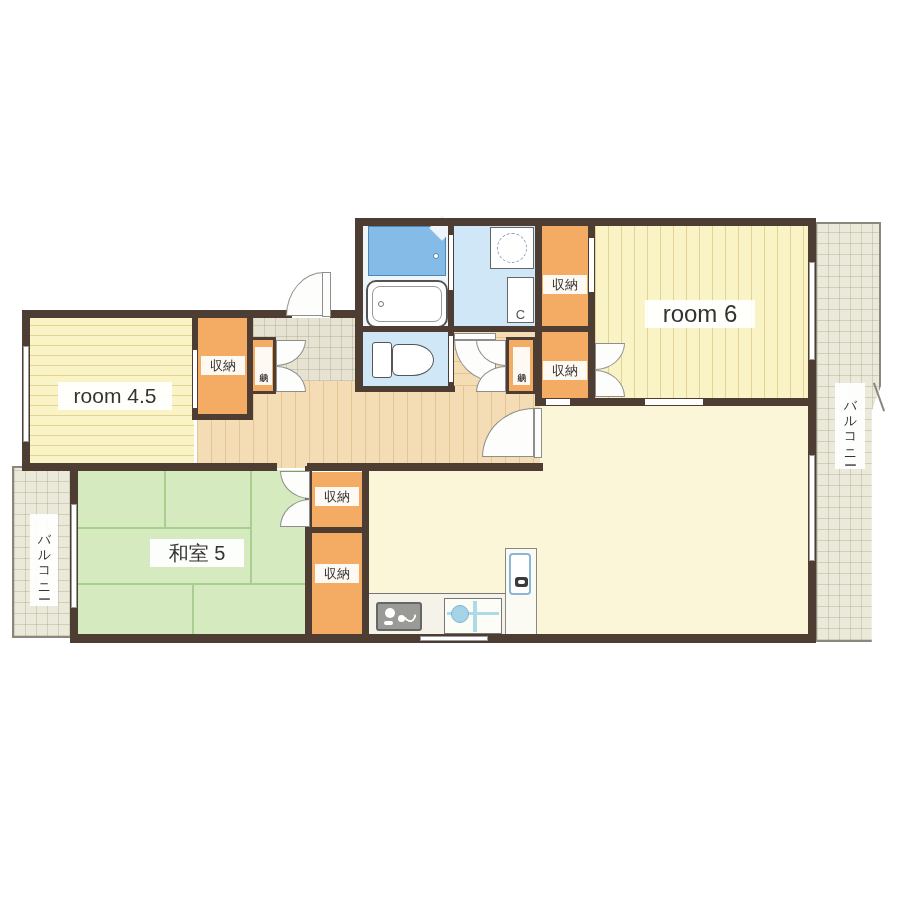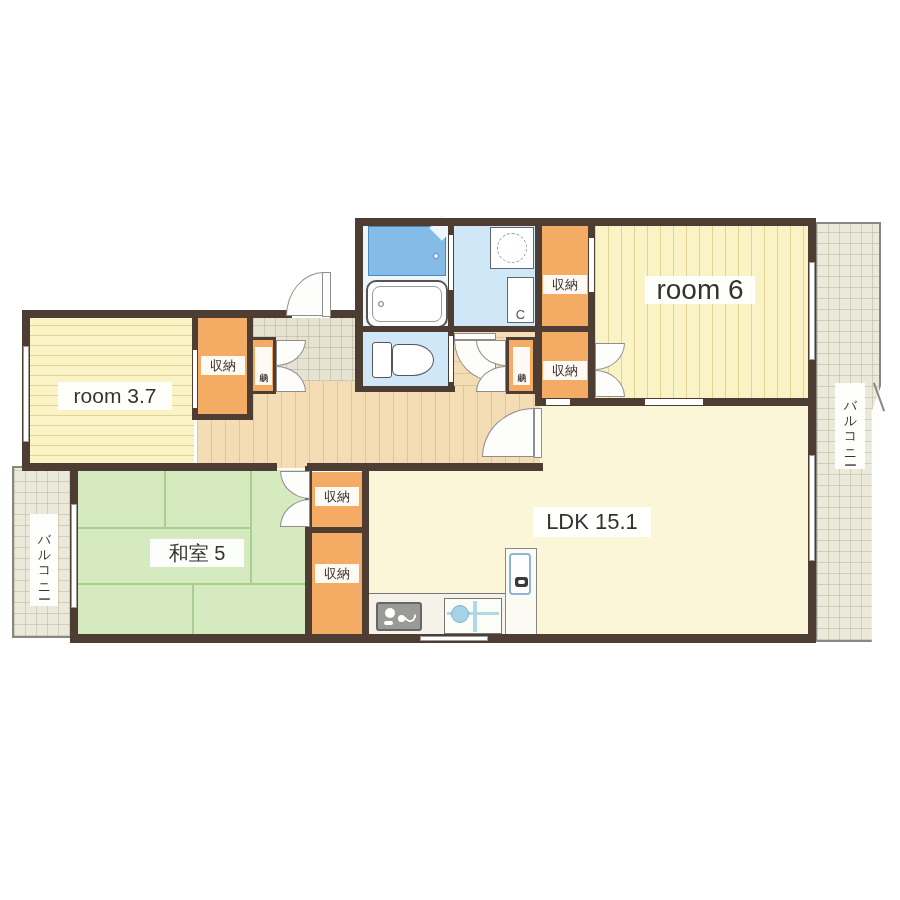--- a/index.html
+++ b/index.html
@@ -147,24 +147,23 @@
 
   <div class="door" style="left:476px;top:340px;width:30px;height:26px;border-radius:0 0 0 100%;"></div>
   <div class="door" style="left:476px;top:366px;width:30px;height:26px;border-radius:100% 0 0 0;"></div>
 
   <div class="door" style="left:280px;top:471px;width:30px;height:28px;border-radius:0 0 0 100%;"></div>
   <div class="door" style="left:280px;top:499px;width:30px;height:28px;border-radius:100% 0 0 0;"></div>
 
   <div class="door" style="left:595px;top:343px;width:30px;height:27px;border-radius:0 0 100% 0;"></div>
   <div class="door" style="left:595px;top:370px;width:30px;height:27px;border-radius:0 100% 0 0;"></div>
 
-  <div class="lbl" style="left:58px;top:382px;width:114px;height:28px;font-size:21px;">room 3.7</div>
-  <div class="lbl" style="left:645px;top:276px;width:110px;height:28px;font-size:28px;">room 6</div>
+  <div class="lbl" style="left:58px;top:382px;width:114px;height:28px;font-size:21px;">room 4.5</div>
+  <div class="lbl" style="left:645px;top:300px;width:110px;height:28px;font-size:24px;">room 6</div>
   <div class="lbl" style="left:150px;top:539px;width:94px;height:28px;font-size:20px;">和室 5</div>
-  <div class="lbl" style="left:533px;top:507px;width:118px;height:30px;font-size:22px;">LDK 15.1</div>
 
   <div class="lbl" style="left:201px;top:356px;width:44px;height:19px;font-size:13px;">収納</div>
   <div class="lbl" style="left:543px;top:275px;width:44px;height:19px;font-size:13px;">収納</div>
   <div class="lbl" style="left:543px;top:361px;width:44px;height:19px;font-size:13px;">収納</div>
   <div class="lbl" style="left:315px;top:487px;width:44px;height:19px;font-size:13px;">収納</div>
   <div class="lbl" style="left:315px;top:564px;width:44px;height:19px;font-size:13px;">収納</div>
   <div class="lbl vtxt" style="left:255px;top:347px;width:17px;height:38px;font-size:9px;letter-spacing:0;">収納</div>
   <div class="lbl vtxt" style="left:513px;top:347px;width:17px;height:38px;font-size:9px;letter-spacing:0;">収納</div>
 
   <div class="lbl vtxt" style="left:835px;top:383px;width:30px;height:86px;font-size:13px;">バルコニー</div>

